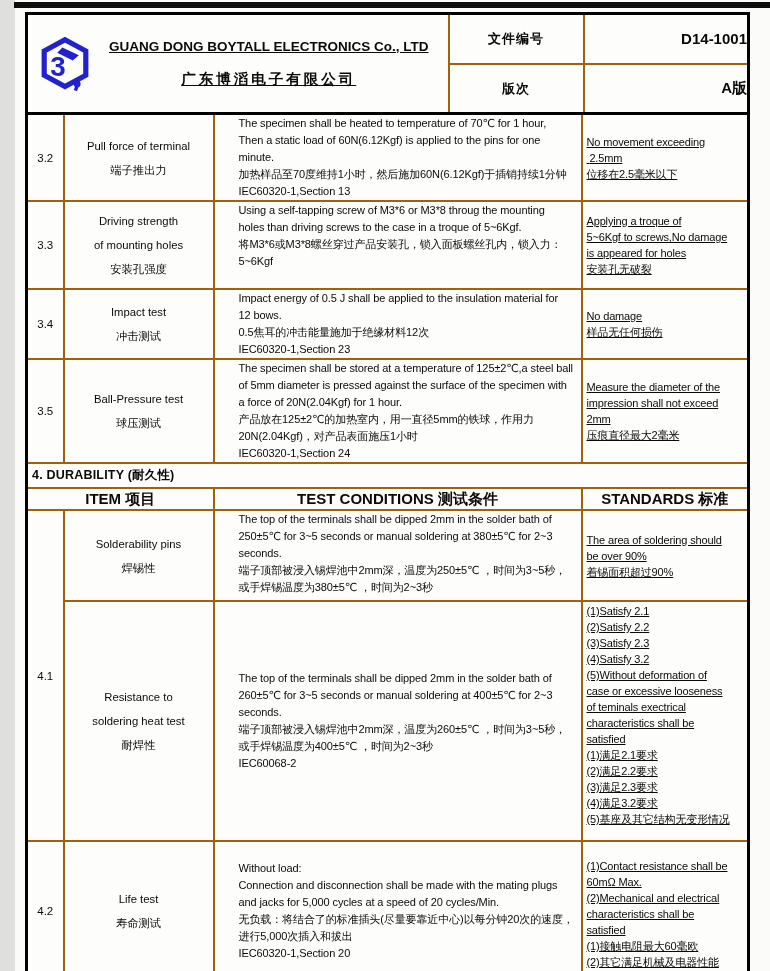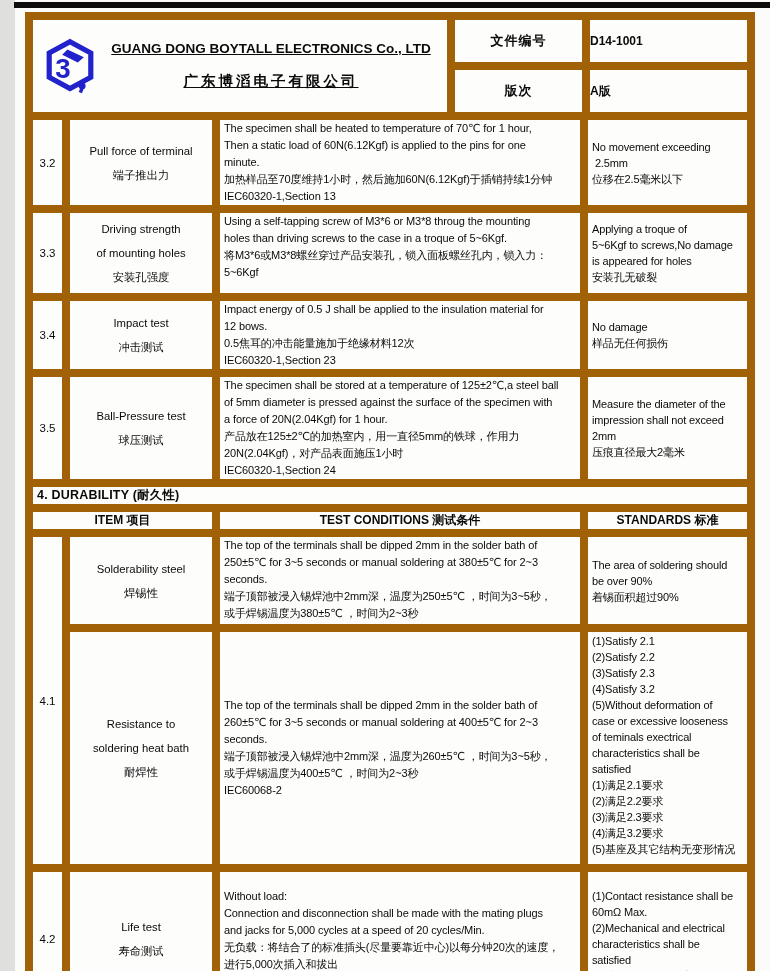--- a/index.html
+++ b/index.html
@@ -6,50 +6,50 @@
   html,body { background:#f1f1ef; }
   .page {
     position:relative; width:770px; height:971px; background:#fbfbfa;
     font-family:"Liberation Sans","DejaVu Sans",sans-serif; color:#0a0a0a;
     overflow:hidden;
   }
   .left-strip { position:absolute; left:0; top:0; width:15px; height:100%; background:#dfdfdd; }
   .top-rule { position:absolute; left:14px; top:2px; width:756px; height:6px; background:#0c0c0c; }
 
   table { border-collapse:collapse; table-layout:fixed; background:#fdfdfc; }
-  td { border:8px solid #a16207; overflow:hidden; vertical-align:middle; }
+  td { border:2px solid #a16207; overflow:hidden; vertical-align:middle; }
 
   
   .hdr-table { position:absolute; left:25px; top:12px; width:722px; border:3px solid #000; }
   .company-cell { text-align:center; }
   .company-flex { display:flex; align-items:center; padding:2px 6px; }
   .logo-box { flex:0 0 62px; display:flex; justify-content:center; }
   .company-text { flex:1; text-align:center;text-decoration:underline; }
   .company-en { font-size:13.5px; font-weight:bold; letter-spacing:0; }
   .company-cn { font-size:14.5px; font-weight:bold; letter-spacing:3px; margin-top:16px; }
   .title-cell { text-align:center; }
   .title-en { font-size:13.5px; font-weight:bold; letter-spacing:.5px; }
   .title-cn { font-size:14px; font-weight:bold; letter-spacing:4px; margin-top:5px; }
   .hdr-lbl { text-align:center; font-size:13px; font-weight:bold; letter-spacing:1px; }
-  .hdr-val { text-align:left; font-size:12px; font-weight:bold; }
+  .hdr-val { text-align:right; font-size:15px; font-weight:bold; }
 
   
   .main-table { position:absolute; left:25px; top:112px; width:722px; border:3px solid #000; border-bottom-width:5px; }
   .num  { text-align:center; font-size:11.5px; }
   .item { text-align:center; font-size:11.3px; }
-  .cond { vertical-align:top; }
-  .std  { vertical-align:middle; }
+  .cond { vertical-align:top;padding-left:20px; }
+  .std  { vertical-align:middle;text-decoration:underline; }
   .v-top { vertical-align:top; }
   .v-mid { vertical-align:middle; }
   .txt { white-space:pre-wrap; overflow:hidden; }
   .item .txt { line-height:24px; }
   .cond .txt { font-size:11px; line-height:17px; padding:0 2px 0 4px; letter-spacing:-.1px; }
   .std  .txt { font-size:11px; line-height:16px; padding:1px 1px 1px 4px; letter-spacing:-.15px; }
   .band { font-size:12.5px; font-weight:bold; padding-left:4px; letter-spacing:.2px; }
-  .colhdr { text-align:center; font-size:12px; font-weight:bold; }
+  .colhdr { text-align:center; font-size:15px; font-weight:bold; }
 </style>
 </head>
 <body>
 
 <div class="page">
   <div class="left-strip"></div>
   <div class="top-rule"></div>
 
   <table class="hdr-table">
     <colgroup>
@@ -194,42 +194,42 @@
 
     <tr style="height:22px">
       <td colspan="2" class="colhdr">ITEM 项目</td>
       <td class="colhdr">TEST CONDITIONS 测试条件</td>
       <td class="colhdr">STANDARDS 标准</td>
     </tr>
 
     <tr style="height:91px">
       <td class="num" rowspan="2">4.1</td>
       <td class="item">
-            <div class="txt">Solderability steel
+            <div class="txt">Solderability pins
 焊锡性</div>
           </td>
       <td class="cond">
             <div class="txt" style="max-height:87px">The top of the terminals shall be dipped 2mm in the solder bath of
 250±5℃ for 3~5 seconds or manual soldering at 380±5℃ for 2~3
 seconds.
 端子顶部被浸入锡焊池中2mm深，温度为250±5℃ ，时间为3~5秒，
 或手焊锡温度为380±5℃ ，时间为2~3秒
 IEC60068-2</div>
           </td>
       <td class="std">
             <div class="txt">The area of soldering should
 be over 90%
 着锡面积超过90%</div>
           </td>
     </tr>
 
     <tr style="height:240px">
       <td class="item">
             <div class="txt">Resistance to
-soldering heat bath
+soldering heat test
 耐焊性</div>
           </td>
       <td class="cond v-mid">
             <div class="txt">The top of the terminals shall be dipped 2mm in the solder bath of
 260±5℃ for 3~5 seconds or manual soldering at 400±5℃ for 2~3
 seconds.
 端子顶部被浸入锡焊池中2mm深，温度为260±5℃ ，时间为3~5秒，
 或手焊锡温度为400±5℃ ，时间为2~3秒
 IEC60068-2</div>
           </td>

